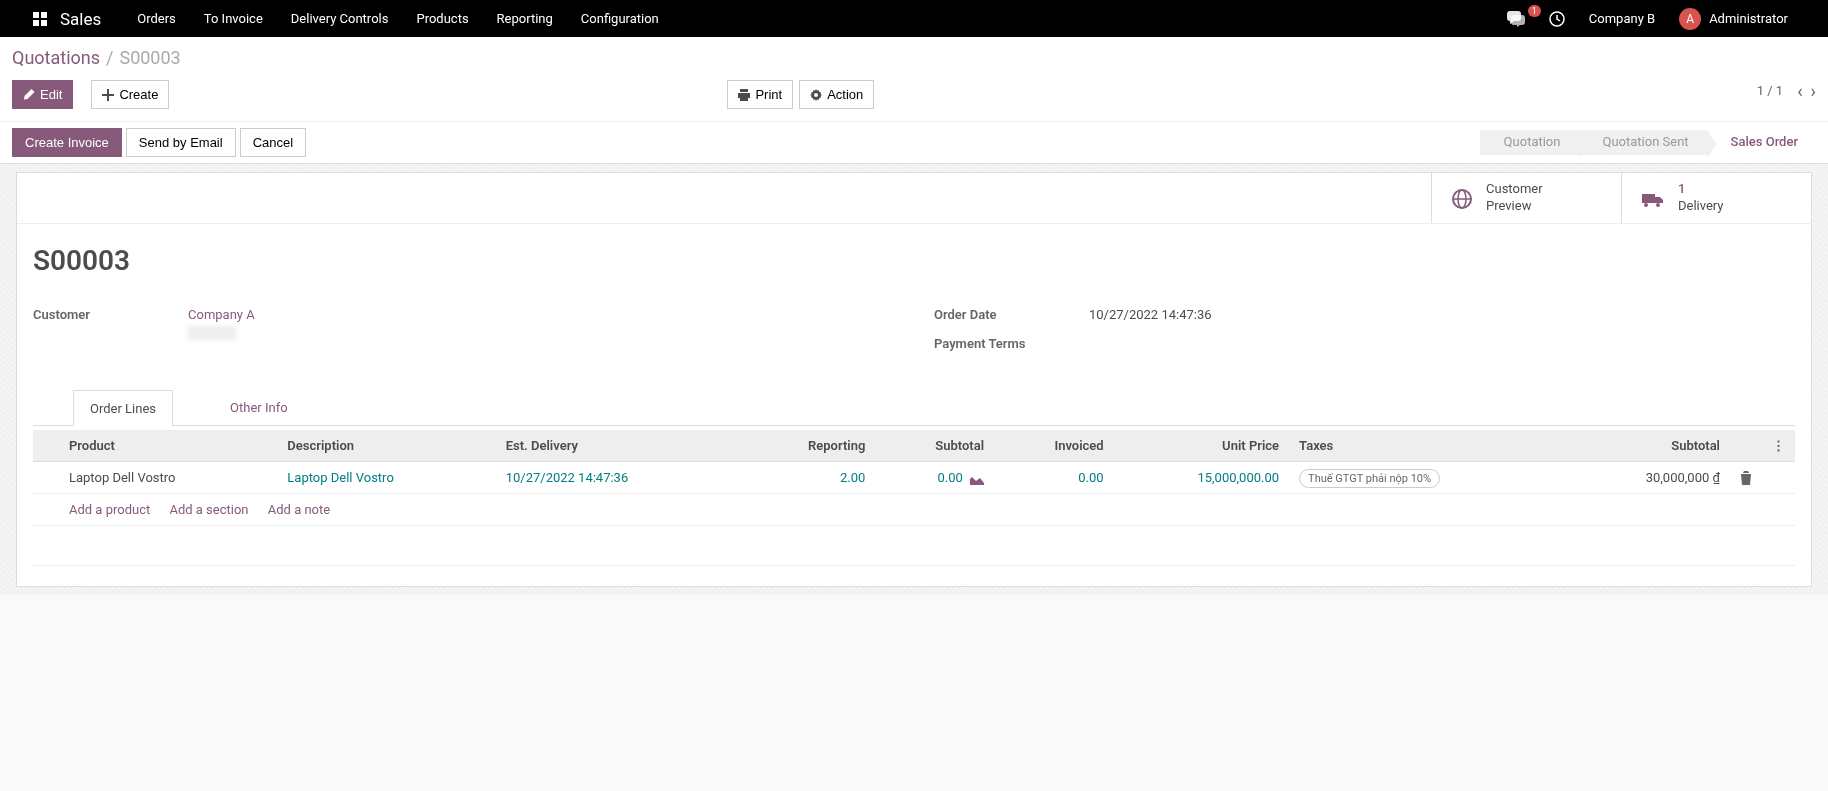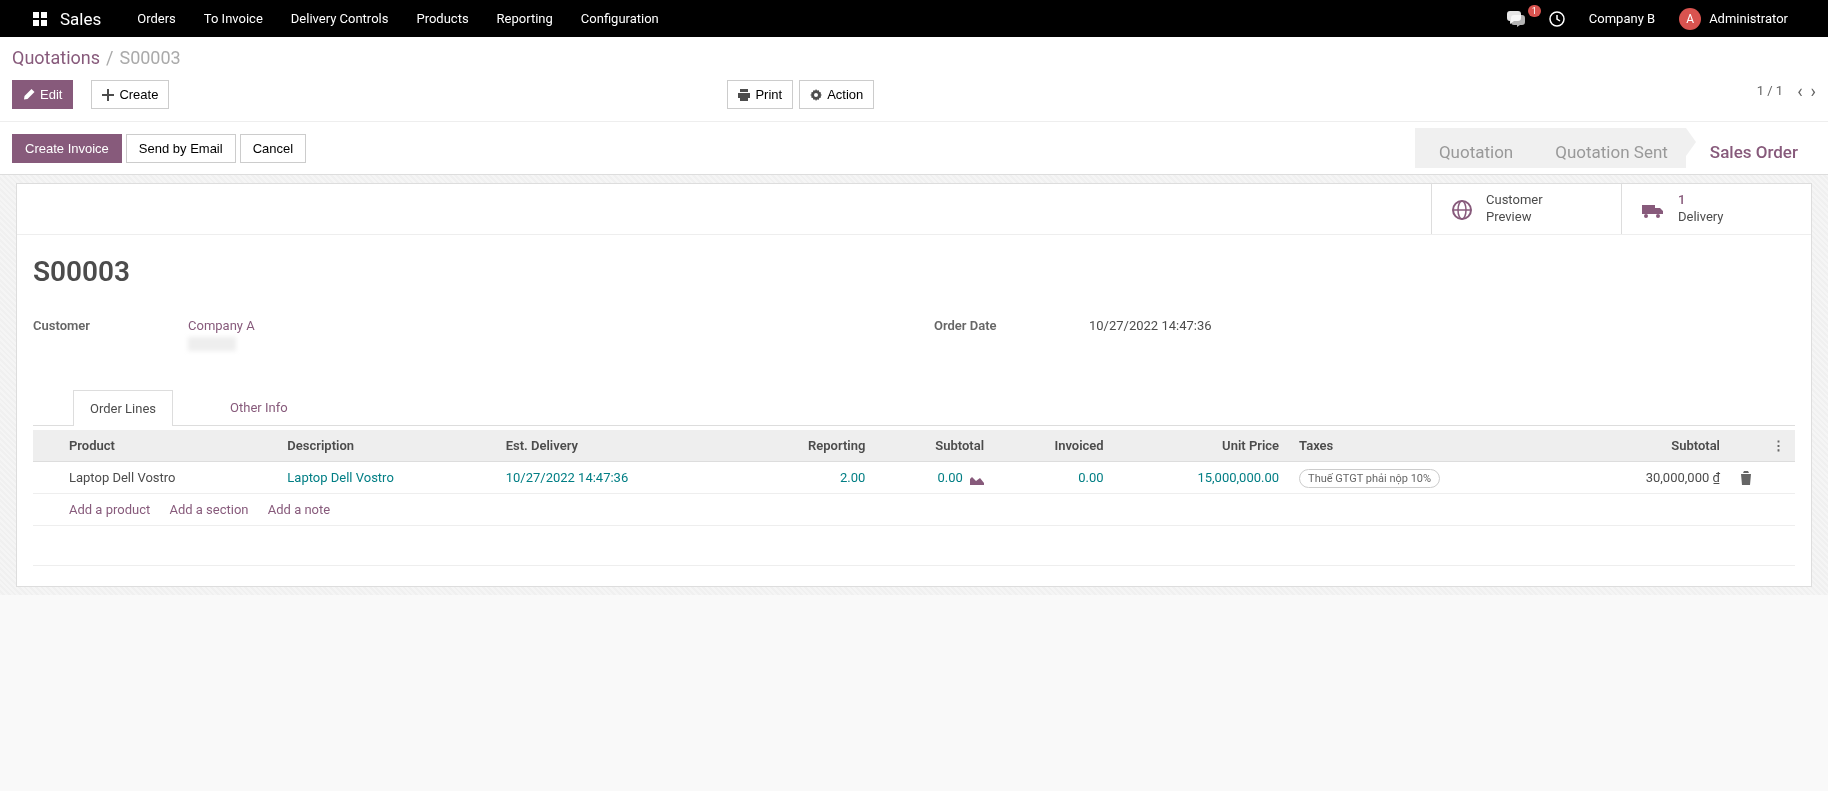--- a/index.html
+++ b/index.html
@@ -23,21 +23,21 @@
 .btn .icon { width: 12px; height: 12px; }
 .action-center { margin-left: 540px; display: flex; }
 .action-right { margin-left: auto; display: flex; align-items: center; gap: 14px; color: #666; }
 .pager-nav { display: flex; align-items: center; gap: 8px; }
 .pager-nav .arrow { cursor: pointer; font-size: 18px; color: #666; }
 .status-row { background: white; padding: 6px 12px; display: flex; align-items: center; border-top: 1px solid #eee; border-bottom: 1px solid #ddd; }
 .status-row .status-btn { border: 1px solid #ccc; background: white; padding: 6px 12px; font-size: 13px; cursor: pointer; margin-right: 4px; }
 .status-row .status-btn.primary { background: #875a7b; border-color: #875a7b; color: white; }
 .status-row .spacer { flex: 1; }
 .status-bar { display: flex; }
-.status-step { position: relative; padding: 14px 18px 6px 24px; background: #f0f0f0; color: #999; font-size: 17px; }
+.status-step { position: relative; padding: 4px 18px 6px 24px; background: #f0f0f0; color: #999; font-size: 13px; }
 .status-step.active { background: white; color: #875a7b; font-weight: 500; }
 .status-step::after { content: ''; position: absolute; right: -10px; top: 0; border-left: 10px solid #f0f0f0; border-top: 14px solid transparent; border-bottom: 14px solid transparent; z-index: 1; }
 .status-step.active::after { border-left-color: white; }
 .content-area { padding: 8px 16px; background: repeating-linear-gradient(45deg, #f5f5f5, #f5f5f5 2px, #f0f0f0 2px, #f0f0f0 4px); }
 .form-sheet { background: white; border: 1px solid #ddd; }
 .stat-buttons { display: flex; justify-content: flex-end; border-bottom: 1px solid #eee; }
 .stat-btn { border-left: 1px solid #ddd; padding: 8px 20px; display: flex; align-items: center; gap: 14px; cursor: pointer; min-width: 190px; }
 .stat-btn .stat-icon { color: #875a7b; font-size: 18px; }
 .stat-btn .stat-text { display: flex; flex-direction: column; line-height: 1.3; }
 .stat-btn .stat-num { color: #875a7b; font-weight: 500; }
@@ -211,20 +211,24 @@
             <div class="field-value">
               <span>Company A</span>
               <span class="sub"></span>
             </div>
           </div>
         </div>
         <div class="fields-col">
           <div class="field-row">
             <div class="field-label">Order Date</div>
             <div class="field-value plain">10/27/2022 14:47:36</div>
+          </div>
+          <div class="field-row">
+            <div class="field-label">Payment Terms</div>
+            <div class="field-value plain"></div>
           </div>
         </div>
       </div>
 
       <div class="tabs">
         <div class="tab active">Order Lines</div>
         <div class="tab">Other Info</div>
       </div>
 
       <table class="lines-table">

